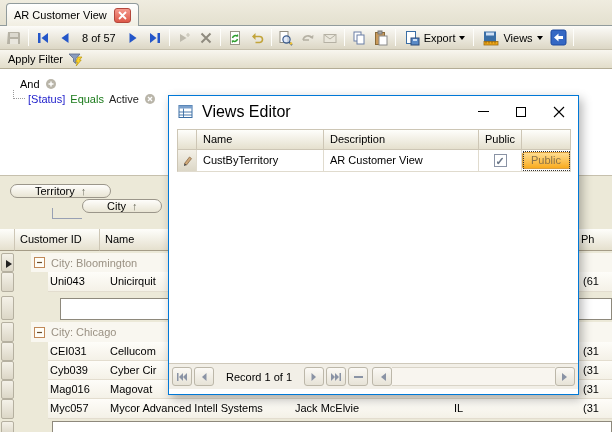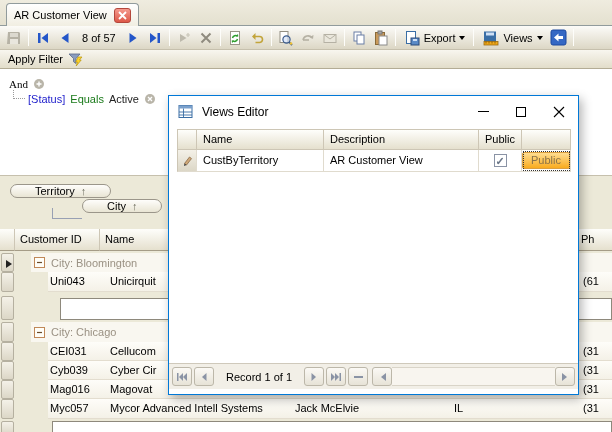--- a/index.html
+++ b/index.html
@@ -31,21 +31,21 @@
   .tlabelbtn { height:20px; display:flex; align-items:center; gap:4px; padding:0 5px; flex:0 0 auto; }
   .caret { width:0; height:0; border:3px solid transparent; border-top:4px solid #000; margin-top:4px; }
   .recpos { padding:0 6px; white-space:nowrap; }
 
   
   .filterbar { position:absolute; left:0; top:50px; right:0; height:19px;
     background:linear-gradient(#f8f6ef,#e2ddca); border-bottom:1px solid #b3ac95;
     display:flex; align-items:center; padding:0 8px; gap:5px; }
   .filterpanel { position:absolute; left:0; top:69px; right:0; height:107px;
     background:#fff; border-bottom:1px solid #c6c0ad; }
-  .f-and { position:absolute; left:9px; top:9px; display:flex; align-items:center; gap:5px;font-family:Liberation Serif, serif; }
+  .f-and { position:absolute; left:20px; top:9px; display:flex; align-items:center; gap:5px; }
   .f-branch { position:absolute; left:13px; top:21px; width:12px; height:9px;
     border-left:1px dotted #9a9a9a; border-bottom:1px dotted #9a9a9a; }
   .f-cond { position:absolute; left:28px; top:24px; display:flex; align-items:center; gap:5px; }
   .f-field { color:#2222cc; }
   .f-op { color:#1a7a1a; }
   .f-val { color:#222; }
 
   
   .grouppanel { position:absolute; left:0; top:176px; right:0; height:53px; background:#ece9d8; }
   .gbtn { position:absolute; height:14px; padding:0 24px; display:flex; align-items:center; gap:6px;
@@ -68,21 +68,21 @@
     display:flex; align-items:center; gap:6px; padding-left:3px; color:#9a9183; }
   .datarow { position:absolute; left:48px; right:0; background:linear-gradient(#fefdf9,#f4f1e7);
     border-bottom:1px solid #e3ddcf; }
   .dcell { position:absolute; top:0; line-height:19px; white-space:nowrap; overflow:hidden; }
   .gfooter { position:absolute; right:0; background:#fff; border:1px solid #8e897c; }
 
   
   .dialog { position:absolute; left:168px; top:95px; width:411px; height:300px;
     background:#fff; border:1px solid #0078d7; box-shadow:3px 4px 10px rgba(0,0,0,.3); z-index:10; }
   .dlg-title { height:31px; display:flex; align-items:center; padding-left:9px; gap:8px; background:#fff; }
-  .dlg-title .t { font-size:12px; }
+  .dlg-title .t { font-size:16px; }
   .capbtns { margin-left:auto; display:flex; height:31px; }
   .cap { width:38px; height:31px; display:flex; align-items:center; justify-content:center; }
   .cap-min span { display:block; width:11px; height:1px; background:#000; }
   .cap-max span { display:block; width:10px; height:10px; border:1px solid #000; }
   .dlg-grid { position:absolute; left:8px; top:33px; width:394px; }
   .drow { display:flex; }
   .dhcell { height:21px; background:linear-gradient(#fefefb,#e5e0ce);
     border:1px solid #cdc6b5; border-left:none; padding:3px 6px 0; white-space:nowrap; overflow:hidden; }
   .dhcell.first { border-left:1px solid #cdc6b5; }
   .ddcell { height:22px; background:#fff; border:1px solid #e0dbce; border-top:none; border-left:none;

